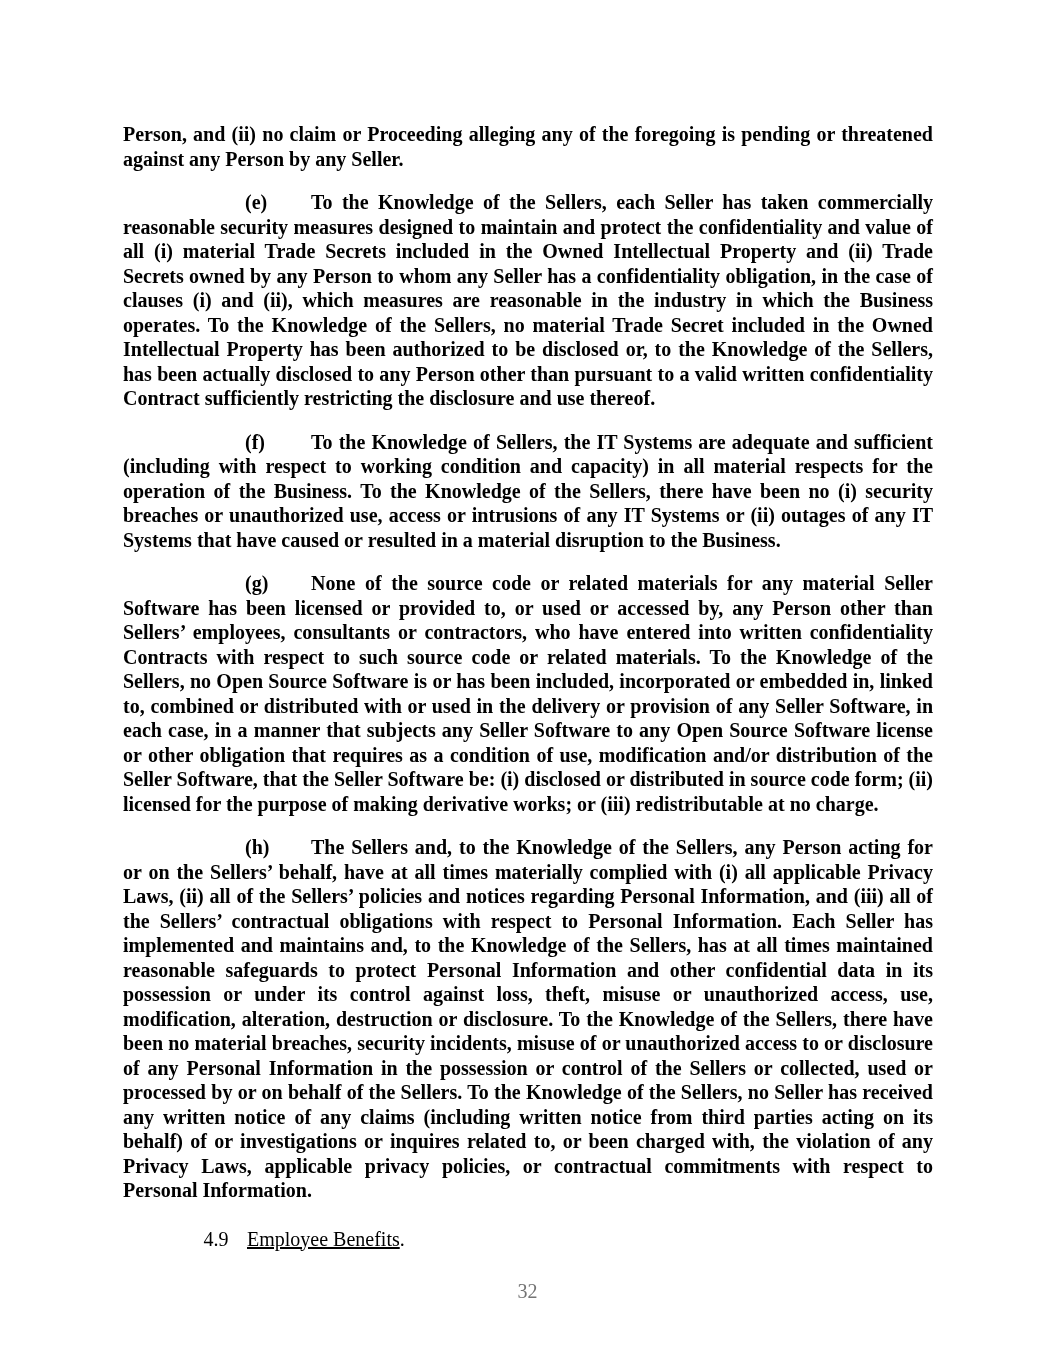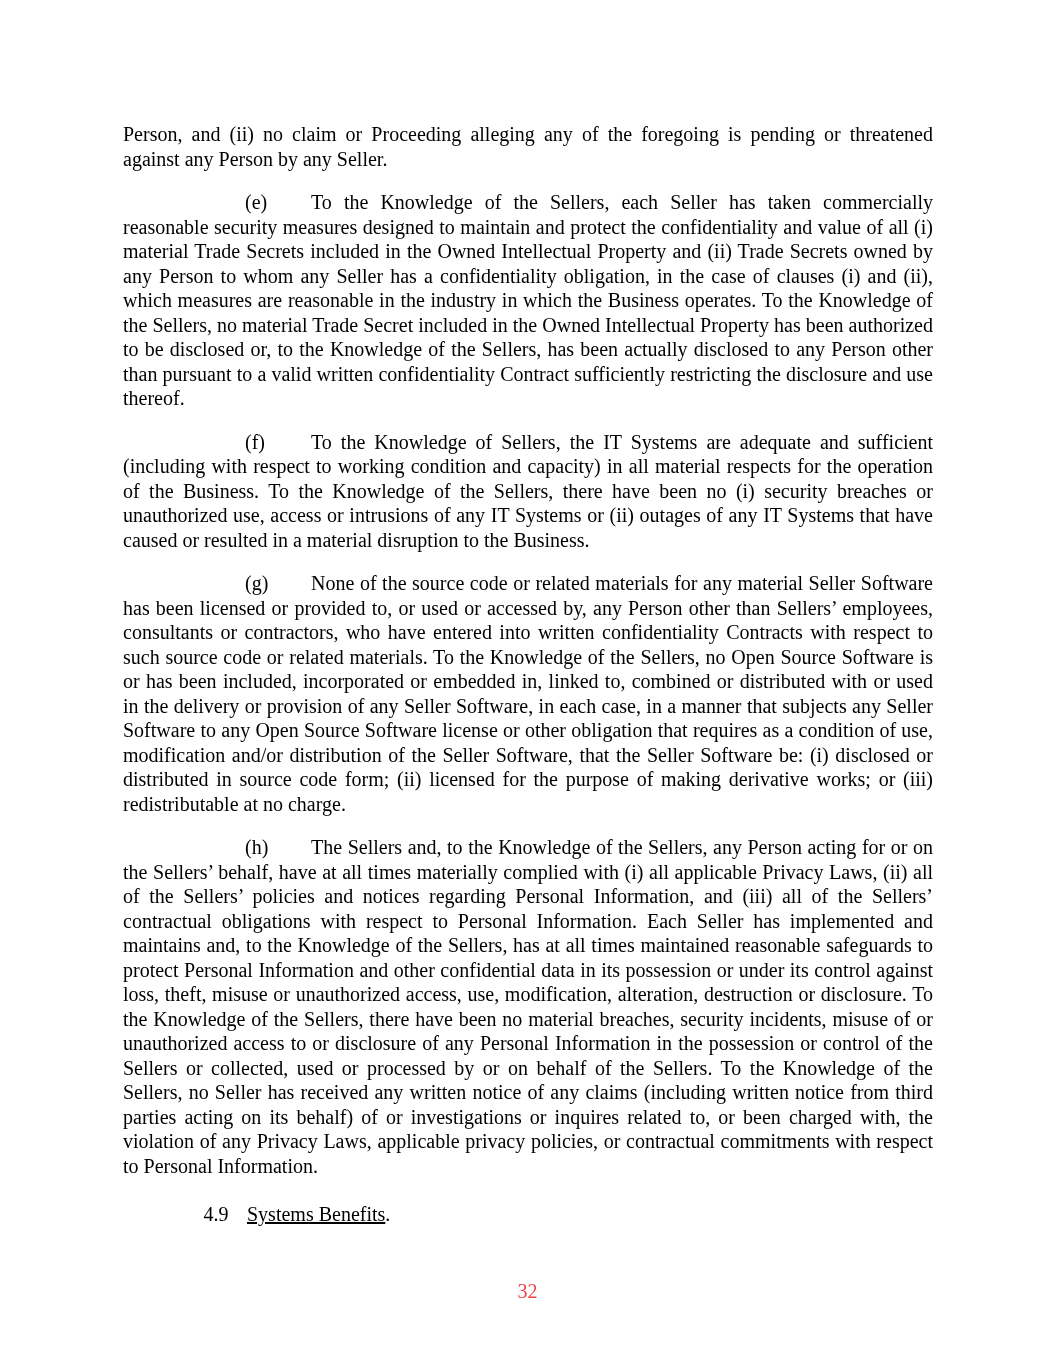--- a/index.html
+++ b/index.html
@@ -20,20 +20,21 @@
   }
   .content {
     position: absolute;
     left: 123px;
     right: 122px;
     top: 122px;
   }
   p.para {
     margin: 0 0 19px 0;
     text-align: justify;
+    font-weight: bold;
   }
   p.para.indented {
     text-indent: 122px;
   }
   .plabel {
     display: inline-block;
     text-indent: 0;
     width: 66px;
   }
   p.section-line {
@@ -51,37 +52,37 @@
     text-decoration: underline;
   }
   .page-number {
     position: absolute;
     bottom: 62px;
     left: 0;
     right: 0;
     text-align: center;
     font-family: "Liberation Serif", "DejaVu Serif", serif;
     font-size: 20px;
-    color: #ef4444;
+    color: #737373;
   }
 </style>
 </head>
 <body>
 
 <div class="page">
   <div class="content">
 
     <p class="para"><span>Person, and (ii) no claim or Proceeding alleging any of the foregoing is pending or threatened against any Person by any Seller.</span></p>
 
     <p class="para indented"><span class="plabel">(e)</span><span>To the Knowledge of the Sellers, each Seller has taken commercially reasonable security measures designed to maintain and protect the confidentiality and value of all (i) material Trade Secrets included in the Owned Intellectual Property and (ii) Trade Secrets owned by any Person to whom any Seller has a confidentiality obligation, in the case of clauses (i) and (ii), which measures are reasonable in the industry in which the Business operates. To the Knowledge of the Sellers, no material Trade Secret included in the Owned Intellectual Property has been authorized to be disclosed or, to the Knowledge of the Sellers, has been actually disclosed to any Person other than pursuant to a valid written confidentiality Contract sufficiently restricting the disclosure and use thereof.</span></p>
 
     <p class="para indented"><span class="plabel">(f)</span><span>To the Knowledge of Sellers, the IT Systems are adequate and sufficient (including with respect to working condition and capacity) in all material respects for the operation of the Business. To the Knowledge of the Sellers, there have been no (i) security breaches or unauthorized use, access or intrusions of any IT Systems or (ii) outages of any IT Systems that have caused or resulted in a material disruption to the Business.</span></p>
 
     <p class="para indented"><span class="plabel">(g)</span><span>None of the source code or related materials for any material Seller Software has been licensed or provided to, or used or accessed by, any Person other than Sellers’ employees, consultants or contractors, who have entered into written confidentiality Contracts with respect to such source code or related materials. To the Knowledge of the Sellers, no Open Source Software is or has been included, incorporated or embedded in, linked to, combined or distributed with or used in the delivery or provision of any Seller Software, in each case, in a manner that subjects any Seller Software to any Open Source Software license or other obligation that requires as a condition of use, modification and/or distribution of the Seller Software, that the Seller Software be: (i) disclosed or distributed in source code form; (ii) licensed for the purpose of making derivative works; or (iii) redistributable at no charge.</span></p>
 
     <p class="para indented"><span class="plabel">(h)</span><span>The Sellers and, to the Knowledge of the Sellers, any Person acting for or on the Sellers’ behalf, have at all times materially complied with (i) all applicable Privacy Laws, (ii) all of the Sellers’ policies and notices regarding Personal Information, and (iii) all of the Sellers’ contractual obligations with respect to Personal Information. Each Seller has implemented and maintains and, to the Knowledge of the Sellers, has at all times maintained reasonable safeguards to protect Personal Information and other confidential data in its possession or under its control against loss, theft, misuse or unauthorized access, use, modification, alteration, destruction or disclosure. To the Knowledge of the Sellers, there have been no material breaches, security incidents, misuse of or unauthorized access to or disclosure of any Personal Information in the possession or control of the Sellers or collected, used or processed by or on behalf of the Sellers. To the Knowledge of the Sellers, no Seller has received any written notice of any claims (including written notice from third parties acting on its behalf) of or investigations or inquires related to, or been charged with, the violation of any Privacy Laws, applicable privacy policies, or contractual commitments with respect to Personal Information.</span></p>
 
-    <p class="section-line"><span class="snum">4.9</span><span class="underline">Systems Benefits</span><span>.</span></p>
+    <p class="section-line"><span class="snum">4.9</span><span class="underline">Employee Benefits</span><span>.</span></p>
 
   </div>
 
   <div class="page-number">32</div>
 </div>
 
 </body></html>

